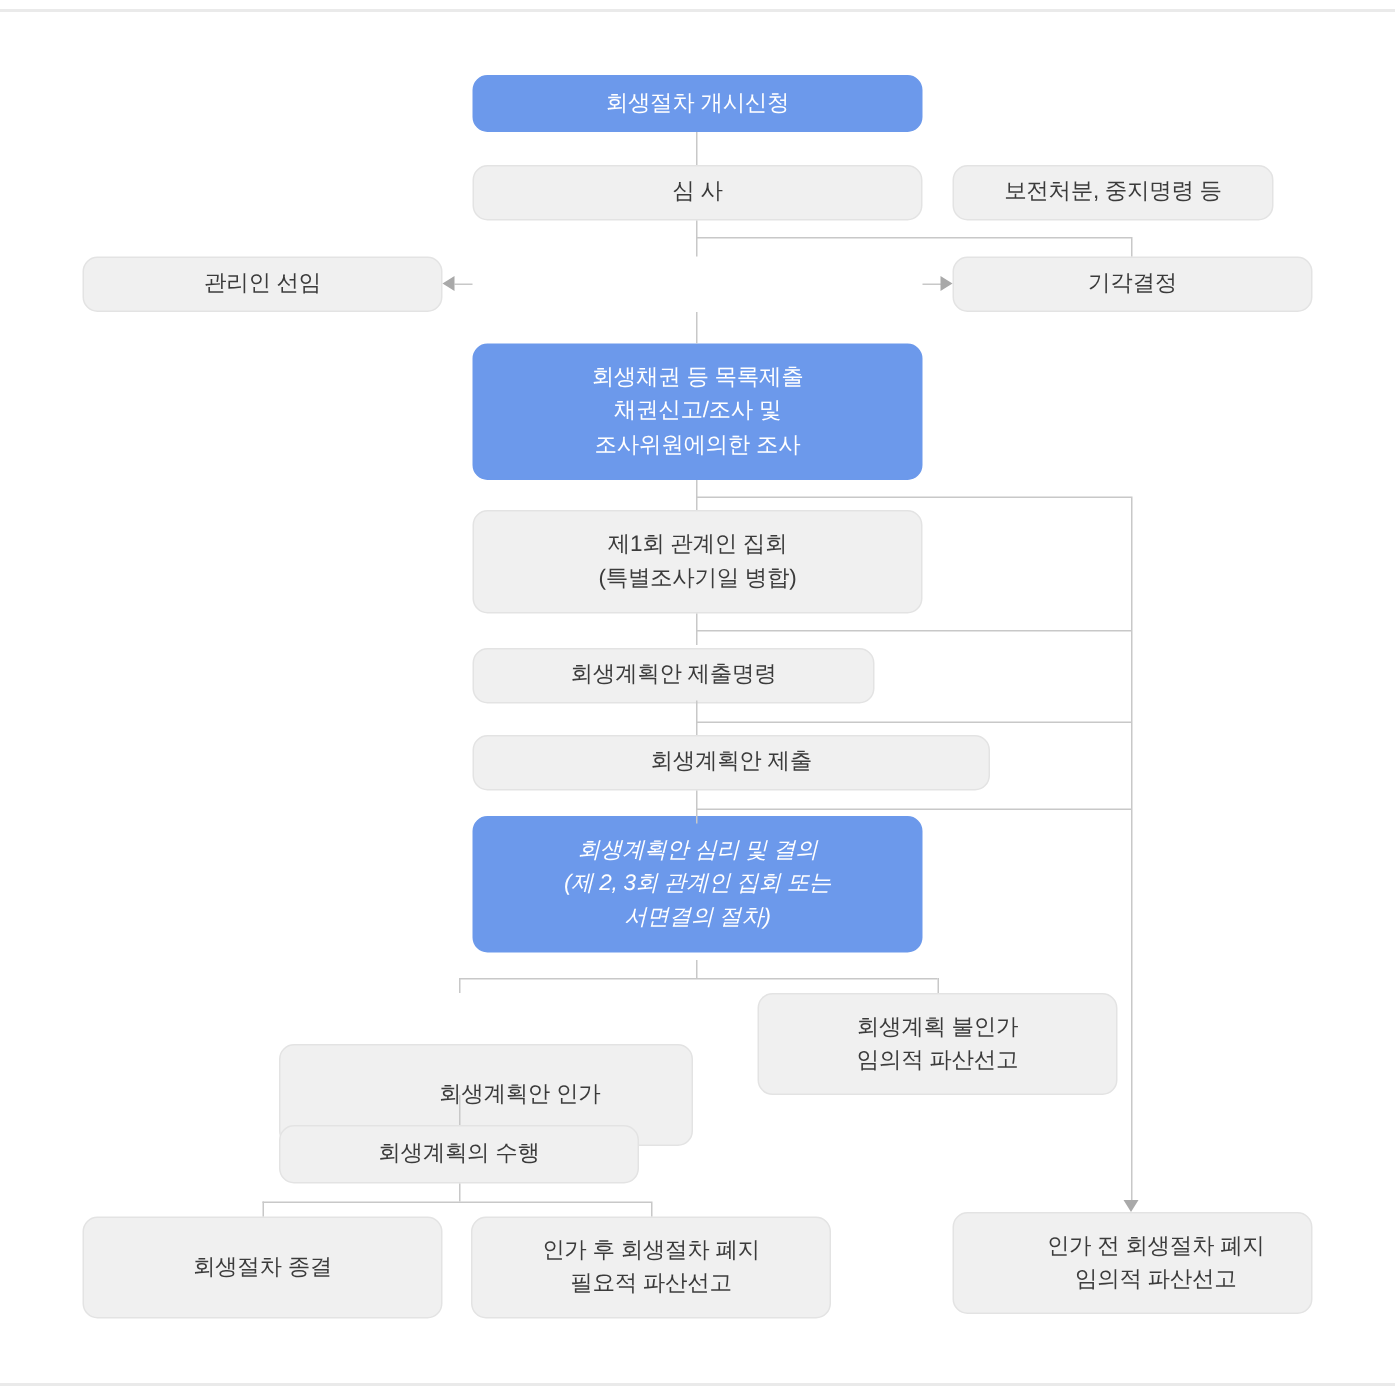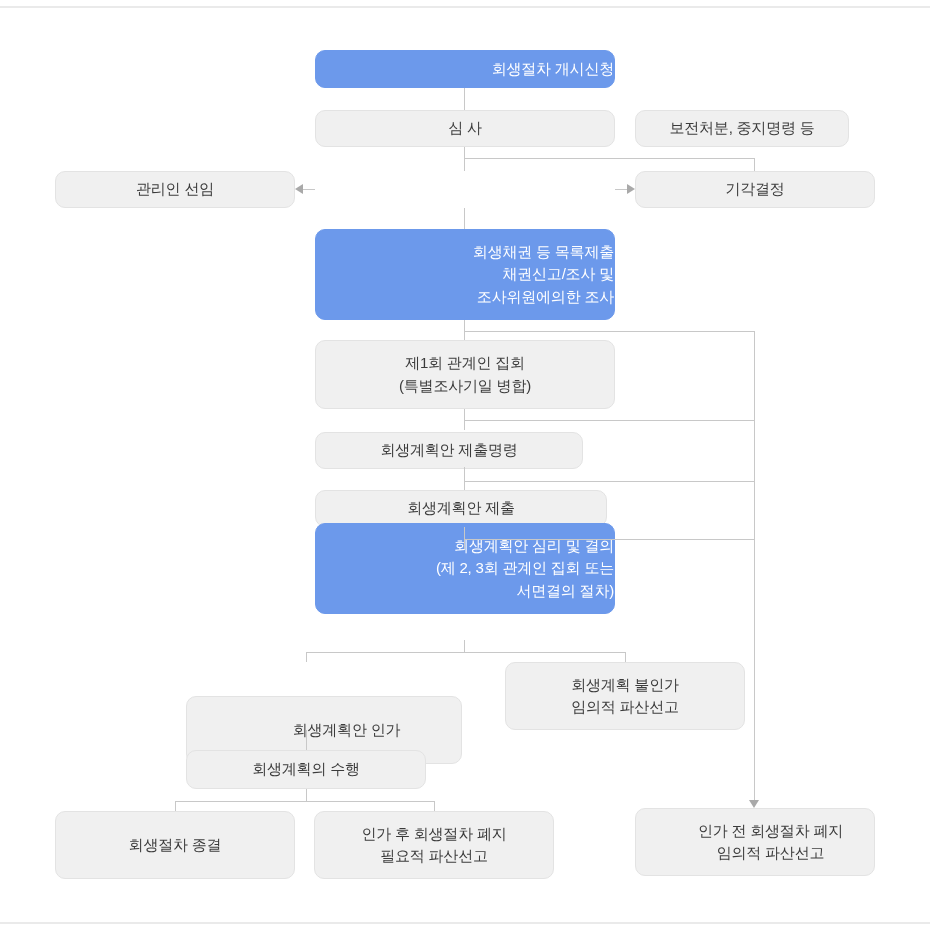--- a/index.html
+++ b/index.html
@@ -17,21 +17,21 @@
     font-family:"Liberation Sans",sans-serif;overflow:hidden;
   }
   .page-rule{position:absolute;left:0;width:930px;height:2px;background:var(--page-line);}
   .node{
     position:absolute;box-sizing:border-box;
     display:flex;flex-direction:column;align-items:center;justify-content:center;
     text-align:center;font-size:15px;font-weight:500;color:var(--text);
     border-radius:10px;line-height:1.5;letter-spacing:-0.2px;
   }
   .node.gray{background:var(--box-bg);border:1px solid var(--box-border);}
-  .node.blue{background:var(--blue);border:1px solid var(--blue);color:#ffffff;align-items:flex-end;}
+  .node.blue{background:var(--blue);border:1px solid var(--blue);color:#ffffff;}
   .vline{position:absolute;width:1px;background:var(--line);}
   .hline{position:absolute;height:1px;background:var(--line);}
   .arrow{position:absolute;width:0;height:0;}
   .arrow.right{border-top:5px solid transparent;border-bottom:5px solid transparent;border-left:8px solid var(--arrow);}
   .arrow.left{border-top:5px solid transparent;border-bottom:5px solid transparent;border-right:8px solid var(--arrow);}
   .arrow.down{border-left:5px solid transparent;border-right:5px solid transparent;border-top:8px solid var(--arrow);}
 </style>
 </head>
 <body>
 
@@ -69,25 +69,25 @@
 
   <div class="node gray" style="left:315px;top:340px;width:300px;height:69px;">
     <span>제1회 관계인 집회</span>
     <span>(특별조사기일 병합)</span>
   </div>
 
   <div class="node gray" style="left:315px;top:432px;width:268px;height:37px;">
     <span>회생계획안 제출명령</span>
   </div>
 
-  <div class="node gray" style="left:315px;top:490px;width:292px;height:37px;">
+  <div class="node gray" style="left:315px;top:490px;width:345px;height:37px;">
     <span>회생계획안 제출</span>
   </div>
 
-  <div class="node blue" style="left:315px;top:523px;width:300px;height:91px;">
+  <div class="node blue" style="left:315px;top:544px;width:300px;height:91px;font-style:italic;">
     <span>회생계획안 심리 및 결의</span>
     <span>(제 2, 3회 관계인 집회 또는</span>
     <span>서면결의 절차)</span>
   </div>
 
   <div class="node gray" style="left:186px;top:696px;width:276px;height:68px;padding-left:45px;">
     <span>회생계획안 인가</span>
   </div>
 
   <div class="node gray" style="left:505px;top:662px;width:240px;height:68px;">

